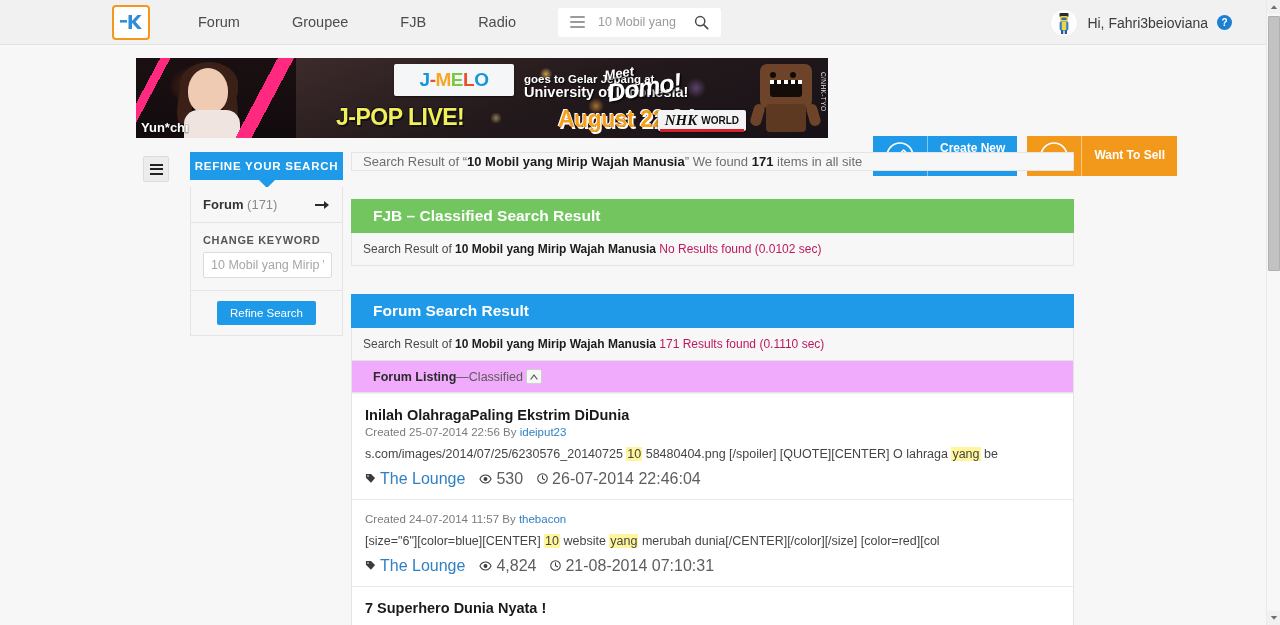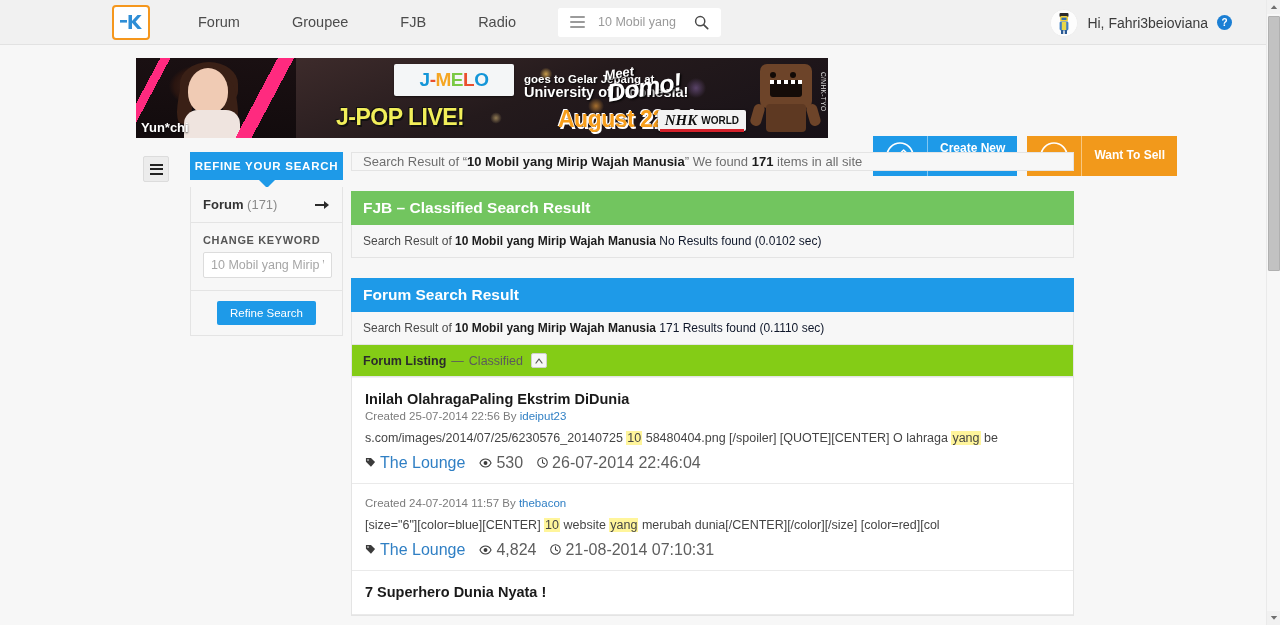--- a/index.html
+++ b/index.html
@@ -295,36 +295,36 @@
   
   .content { position:absolute; left:351px; top:0; width:723px; }
   .sr-summary {
     background:#f7f7f7; border:1px solid #e4e4e4;
     padding:1px 11px; font-size:13px; color:#3d3d3d;
   }
   .sr-summary b { color:#1c1c1c; }
   .sr-summary .grey { color:#6e6e6e; }
 
   .panel-head {
-    margin-top:20px; height:34px; display:flex; align-items:center;
-    padding:0 12px; color:#fff; font-size:15.5px; font-weight:bold;
+    margin-top:28px; height:34px; display:flex; align-items:center;
+    padding:0 22px; color:#fff; font-size:15.5px; font-weight:bold;
   }
   .panel-head.green { background:#72c55f; }
   .panel-head.blue { background:#1e9ae8; }
   .panel-sub {
     background:#f7f7f7; border:1px solid #e4e4e4; border-top:0;
     padding:9px 11px; font-size:12px; color:#4a4a4a;
   }
   .panel-sub b { color:#1c1c1c; }
-  .panel-sub .grey { color:#0f172a; }
+  .panel-sub .grey { color:#be185d; }
 
   .listing-bar {
-    background:#84cc16; border:1px solid #e4e4e4; border-top:0;
-    padding:8px 11px; font-size:12.5px; color:#5b5b5b;
-    display:flex; align-items:center; gap:5px;
+    background:#f0abfc; border:1px solid #e4e4e4; border-top:0;
+    padding:8px 21px; font-size:12.5px; color:#5b5b5b;
+    display:flex; align-items:center; 
   }
   .listing-bar b { color:#2b2b2b; }
   .sort-toggle {
     width:16px;height:15px;border:1px solid #cfcfcf;background:#f7f7f7;
     border-radius:2px;display:inline-flex;align-items:center;justify-content:center;
     cursor:pointer; margin-left:3px;
   }
 
   .res-list { background:#fff; border:1px solid #e4e4e4; border-top:0; }
   .res-item { padding:13px 13px 11px 13px; border-bottom:1px solid #eaeaea; }

